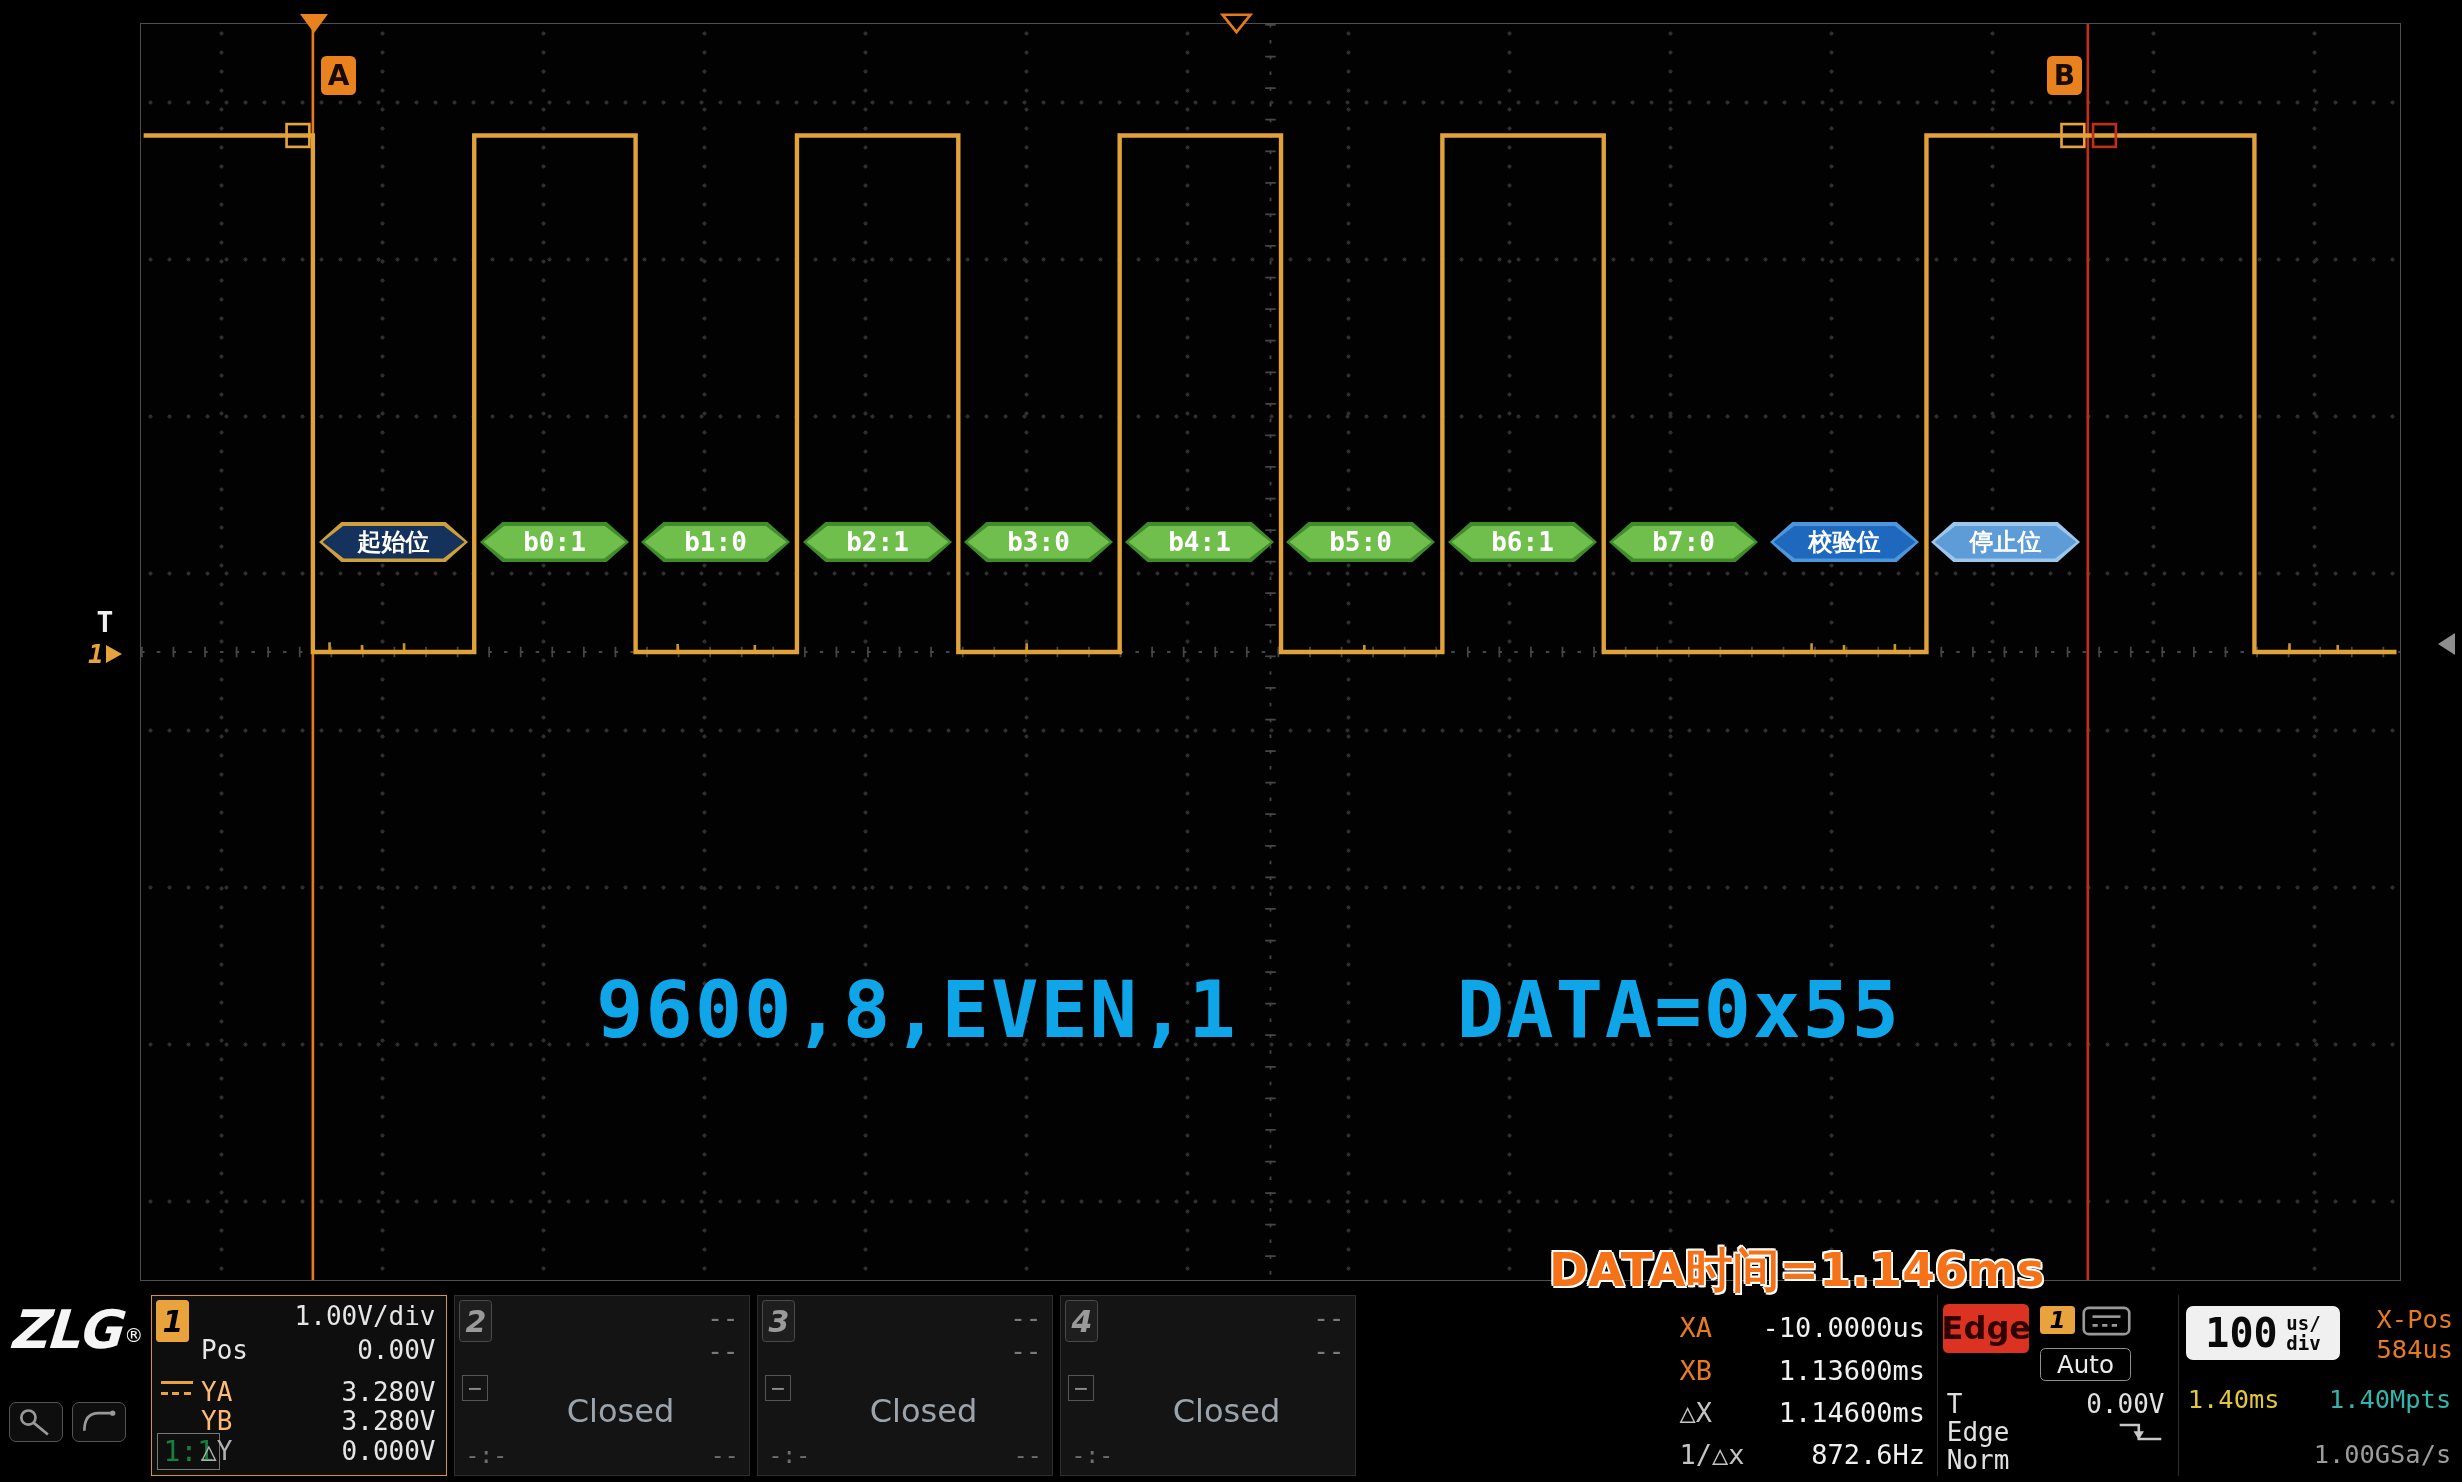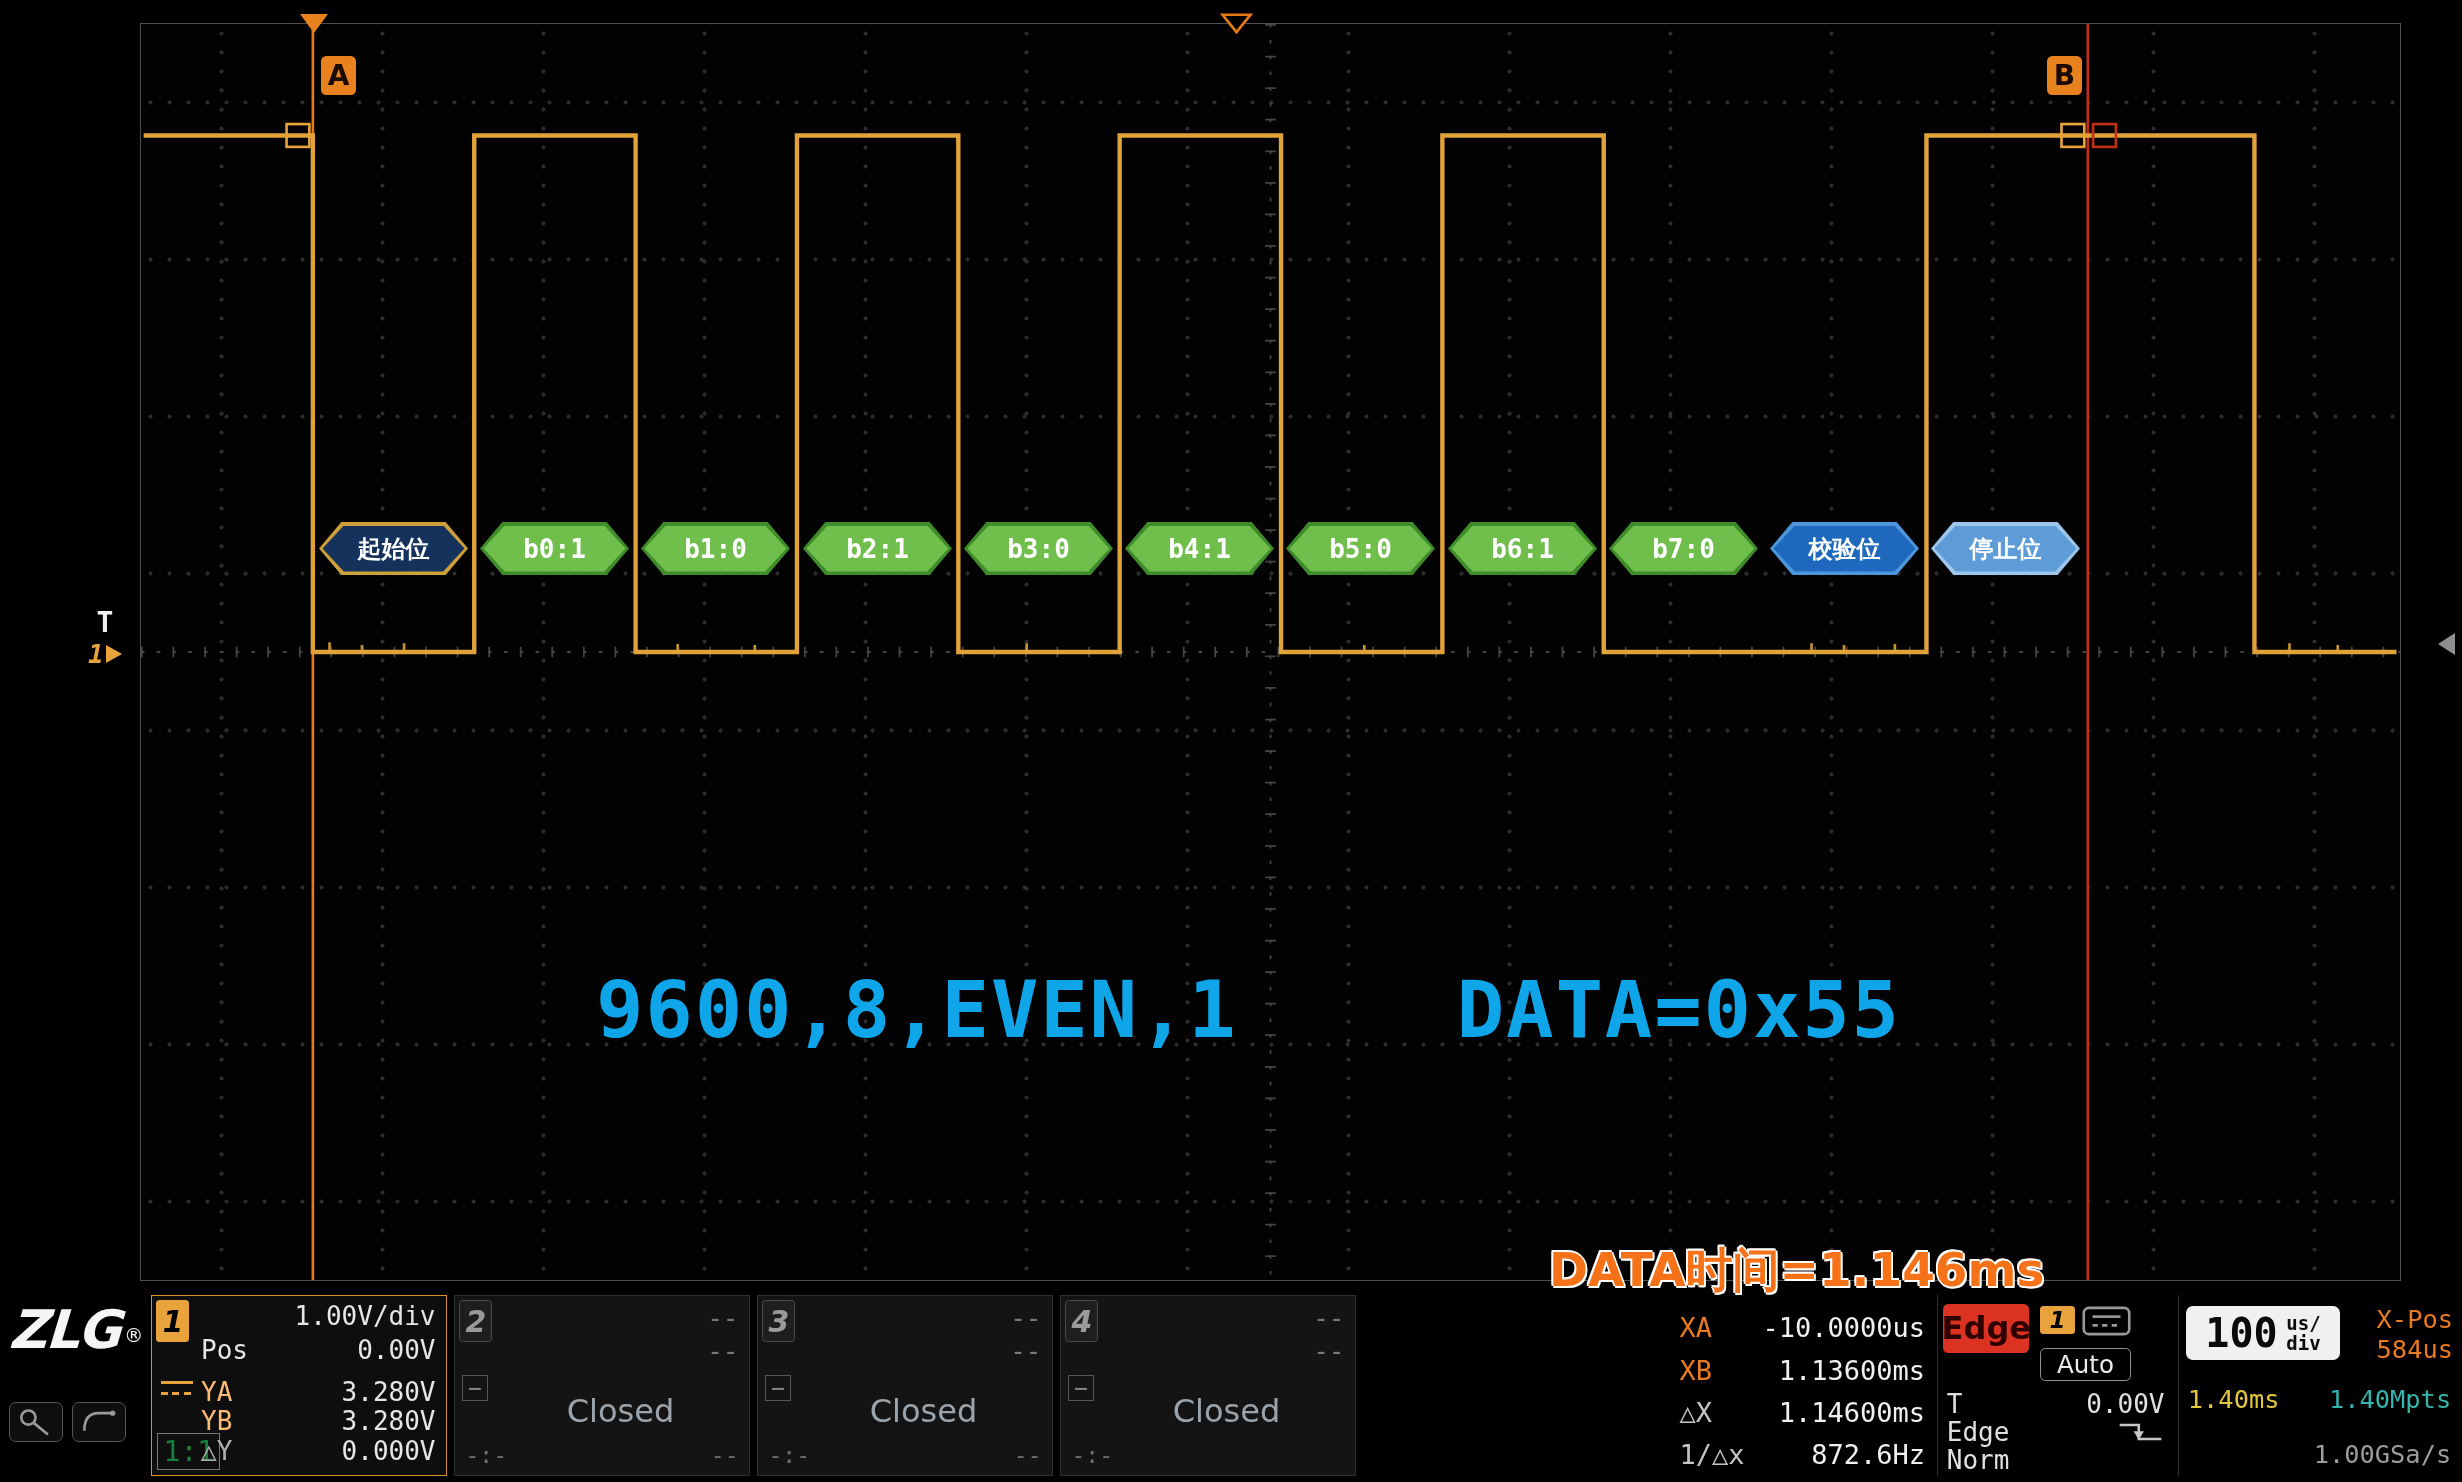--- a/index.html
+++ b/index.html
@@ -11,21 +11,21 @@
   
   #display{position:absolute;left:140px;top:23px;width:2261px;height:1258px;
     border:1.8px solid #4E4E4E;background-color:#020202;
     background-image:
       radial-gradient(circle,#2E2E2E 1.8px,transparent 2.3px),
       radial-gradient(circle,#2E2E2E 1.8px,transparent 2.3px);
     background-size:161px 19px,19px 157px;}
   #wave-svg{position:absolute;left:0;top:0;width:100%;height:100%}
   #badges-layer{position:absolute;inset:0;pointer-events:none}
 
-  .badge{position:absolute;width:149px;height:53px}
+  .badge{position:absolute;width:149px;height:40px}
   .hexo,.hexi{position:absolute;clip-path:polygon(15% 0,85% 0,100% 50%,85% 100%,15% 100%,0 50%)}
   .hexo{inset:0}.hexi{inset:3.5px}
   .badge.start .hexo{background:#CEA03A}.badge.start .hexi{background:#14325C}
   .badge.data  .hexo{background:#3F8D2A}.badge.data  .hexi{background:#70BE4C}
   .badge.parity .hexo{background:#4E96DC}.badge.parity .hexi{background:#1E69BE}
   .badge.stop  .hexo{background:#9CC6EC}.badge.stop  .hexi{background:#5E9CD8}
   .badge .lbl{position:absolute;inset:0;display:flex;align-items:center;justify-content:center;
     color:#FFF;font:bold 26px "DejaVu Sans Mono",monospace}
   .badge .lbl.cn{font:bold 24px "DejaVu Sans",sans-serif}
 

